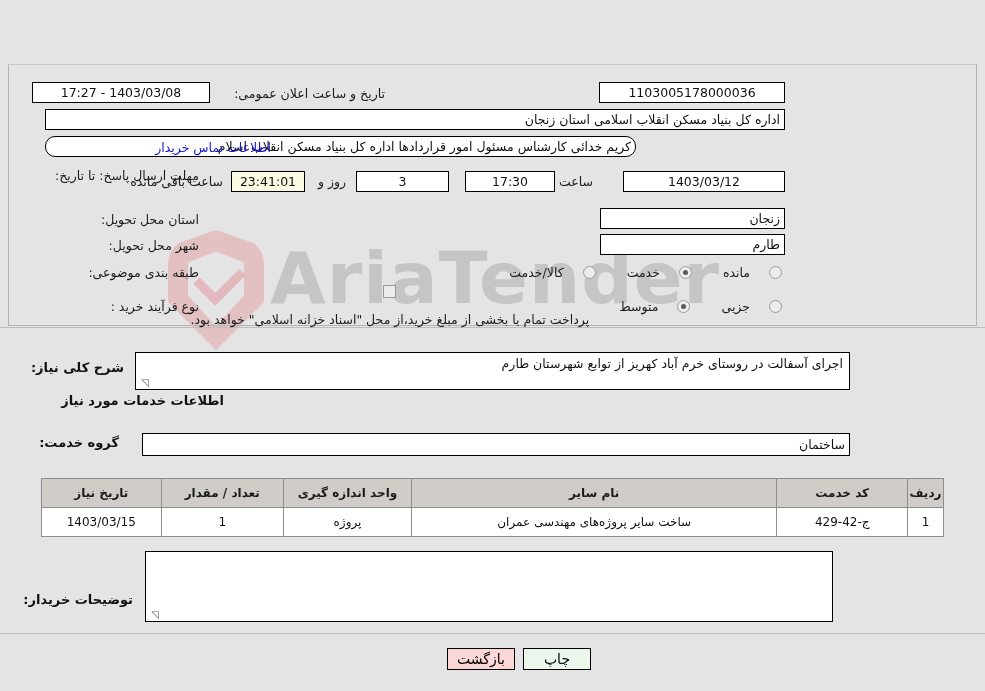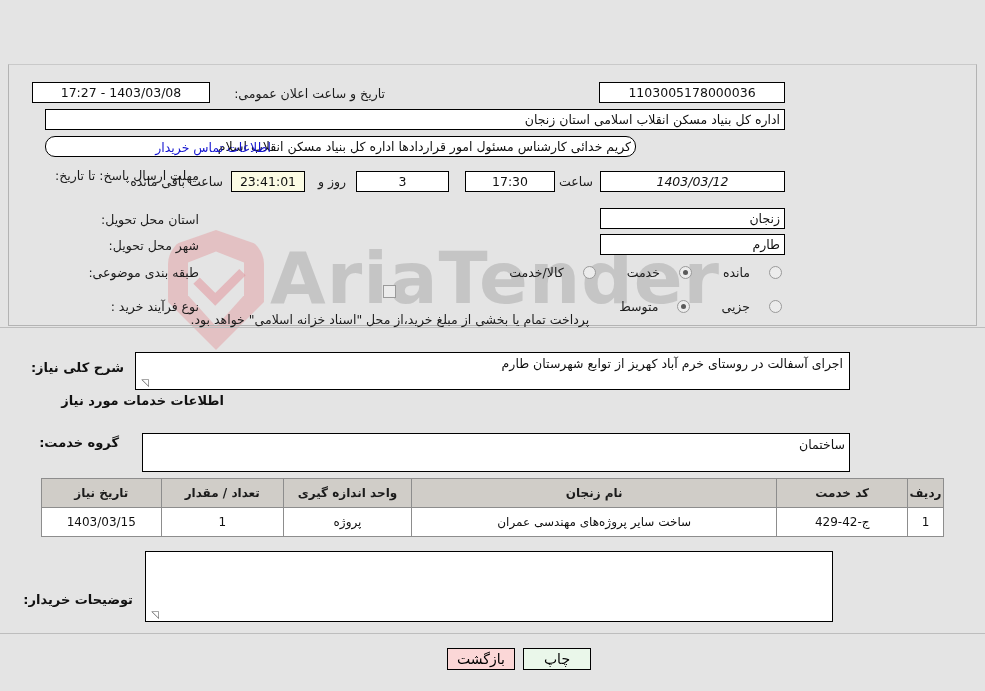--- a/index.html
+++ b/index.html
@@ -311,21 +311,21 @@
     <div class="fld right" style="width:591px;border-radius:10px;">کریم خدائی کارشناس مسئول امور قراردادها اداره کل بنیاد مسکن انقلاب اسلام</div>
   </div>
   <div class="row" style="right:714px; top:136px;">
     <span class="link">اطلاعات تماس خریدار</span>
   </div>
 
   <div class="row" style="right:786px; top:165px; align-items:flex-start; height:36px; display:block;">
     <span class="lbl">مهلت ارسال پاسخ: تا تاریخ:</span>
   </div>
   <div class="row" style="right:200px; top:170px;">
-    <div class="fld" style="width:185px;font-style:italic;">1403/03/12</div>
+    <div class="fld" style="width:162px;">1403/03/12</div>
   </div>
   <div class="row" style="right:392px; top:170px;">
     <span class="lbl">ساعت</span>
   </div>
   <div class="row" style="right:430px; top:170px;">
     <div class="fld" style="width:90px;">17:30</div>
   </div>
   <div class="row" style="right:536px; top:170px;">
     <div class="fld" style="width:93px;">3</div>
   </div>
@@ -393,28 +393,28 @@
 
   <div class="section-title" style="right:861px; top:360px; font-size:13px;">شرح کلی نیاز:</div>
   <div class="ta" style="position:absolute; right:135px; top:352px; width:715px; height:38px; z-index:3;">
     <span>اجرای آسفالت در روستای خرم آباد کهریز از توابع شهرستان طارم</span>
     <span class="grip">◹</span>
   </div>
 
   <div class="section-title" style="right:761px; top:393px;">اطلاعات خدمات مورد نیاز</div>
 
   <div class="section-title" style="right:866px; top:435px;">گروه خدمت:</div>
-  <div class="fld right" style="position:absolute; right:135px; top:433px; width:708px; height:39px; line-height:21px; z-index:3;">ساختمان</div>
+  <div class="fld right" style="position:absolute; right:135px; top:433px; width:708px; height:23px; line-height:21px; z-index:3;">ساختمان</div>
 
   <table class="tbl">
     <thead>
       <tr>
         <th style="width:33px;">ردیف</th>
         <th style="width:130px;">کد خدمت</th>
-        <th style="width:372px;">نام زنجان</th>
+        <th style="width:372px;">نام سایر</th>
         <th style="width:128px;">واحد اندازه گیری</th>
         <th style="width:122px;">تعداد / مقدار</th>
         <th style="width:118px;">تاریخ نیاز</th>
       </tr>
     </thead>
     <tbody>
       <tr>
         <td>1</td>
         <td>ج-42-429</td>
         <td>ساخت سایر پروژه‌های مهندسی عمران</td>

